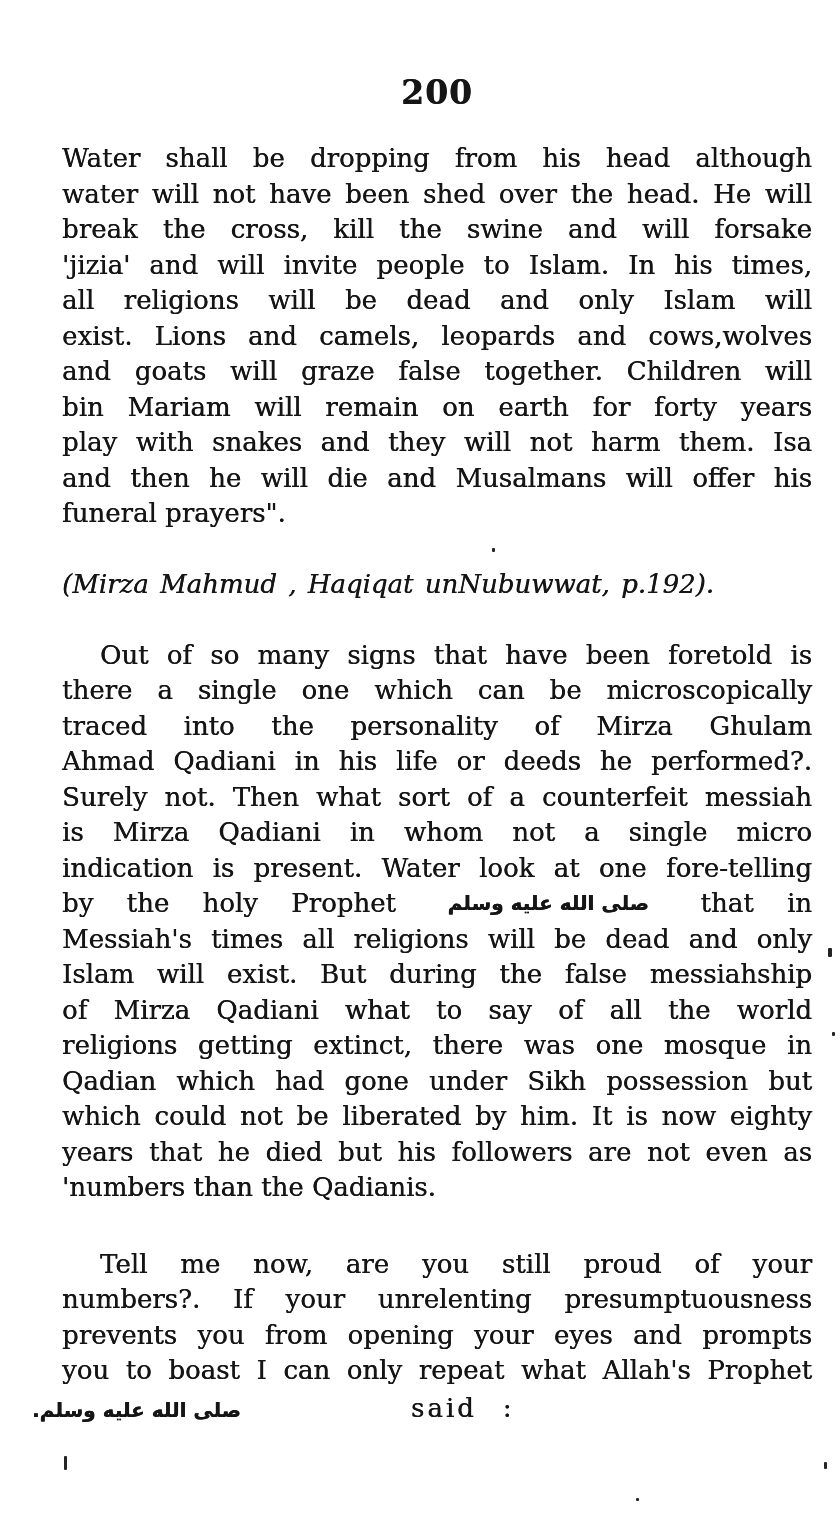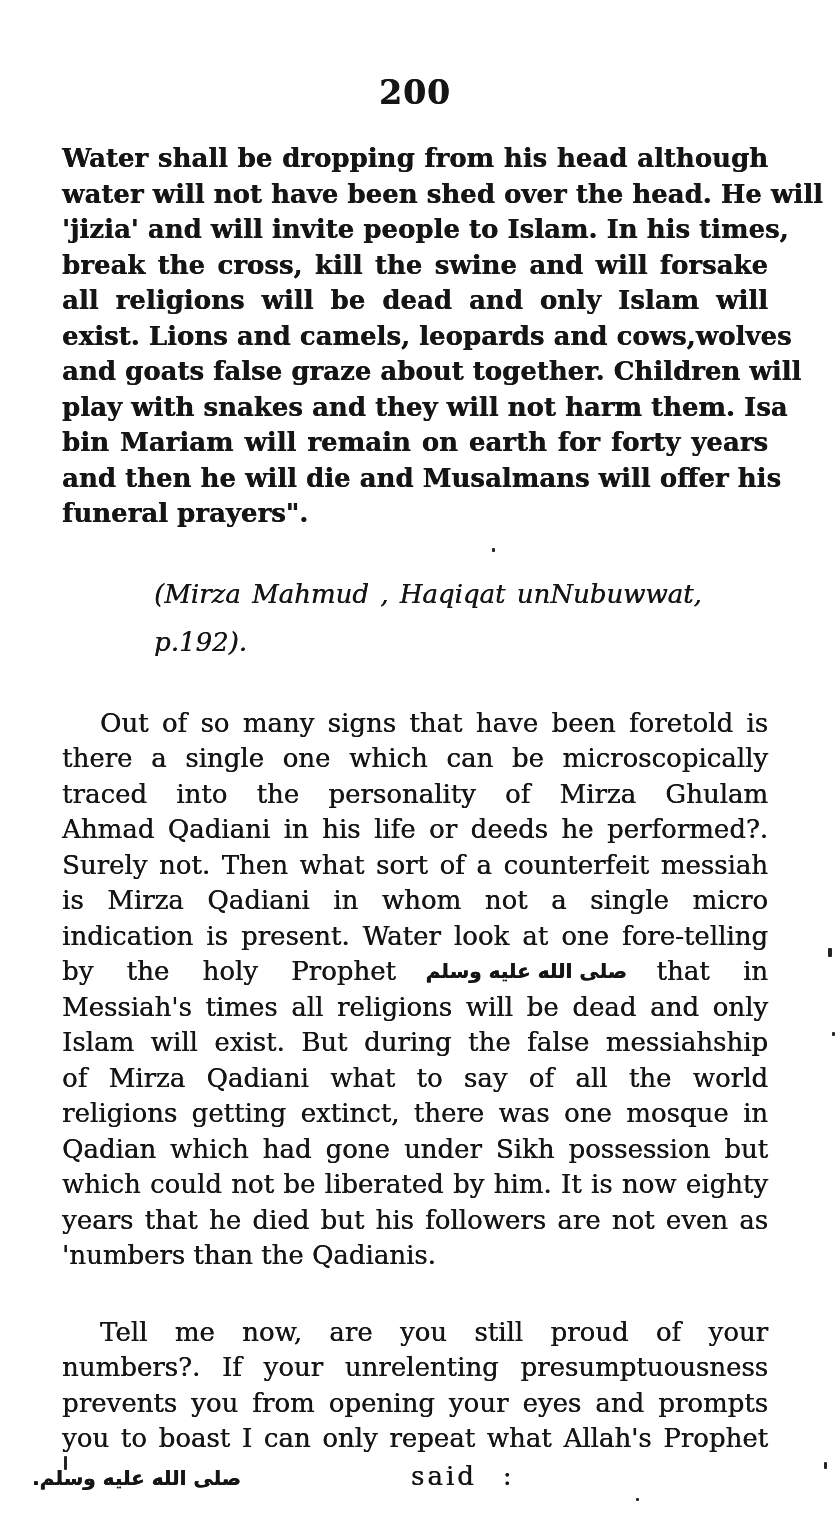--- a/index.html
+++ b/index.html
@@ -3,39 +3,39 @@
 <meta charset="utf-8">
 <style>
   html,body{margin:0;padding:0;}
   body{
     width:840px;height:1540px;background:#ffffff;color:#151515;
     font-family:"DejaVu Serif", serif;
     -webkit-font-smoothing:antialiased;
   }
   .page{
     position:relative;width:840px;height:1540px;box-sizing:border-box;
-    padding:76px 72px 0 62px;background:#ffffff;overflow:hidden;
+    padding:76px 28px 0 62px;background:#ffffff;overflow:hidden;
   }
   .page-number{
     text-align:center;font-weight:bold;font-size:33px;line-height:33px;
     letter-spacing:1px;text-shadow:0.4px 0 0 currentColor;
   }
   .para{
     font-size:26px;line-height:35.5px;
     text-shadow:0.35px 0 0 currentColor;
   }
-  .quote{margin-top:32px;font-weight:bold;}
+  .quote{margin-top:32px;}
   .body2{margin-top:40px;}
   .body3{margin-top:41px;}
   .line{text-align:justify;text-align-last:justify;white-space:nowrap;}
   .line.last{text-align-last:left;}
   .line.indent{text-indent:38px;margin-top:8px;}
   .citation{
-    margin-top:38px;margin-left:92px;
-    font-style:italic;font-size:26px;line-height:48px;
+    margin-top:38px;
+    font-style:italic;font-size:26px;line-height:28px;
     word-spacing:3px;text-shadow:0.35px 0 0 currentColor;
   }
   .prophet-line{
     display:flex;justify-content:space-between;align-items:flex-start;
   }
   .prophet-line .ws{word-spacing:25px;}
   .arabic{
     font-family:"DejaVu Sans", sans-serif;font-size:20px;
     direction:rtl;unicode-bidi:isolate;font-weight:bold;
   }
@@ -48,27 +48,27 @@
 </head>
 <body>
 
 <div class="page">
 
   <div class="page-number">200</div>
 
   <div class="para quote">
     <div class="line">Water shall be dropping from his head although</div>
     <div class="line">water will not have been shed over the head. He will</div>
+    <div class="line">break the cross, kill the swine and will forsake</div>
     <div class="line">'jizia' and will invite people to Islam. In his times,</div>
-    <div class="line">break the cross, kill the swine and will forsake</div>
     <div class="line">all religions will be dead and only Islam will</div>
     <div class="line">exist. Lions and camels, leopards and cows,wolves</div>
-    <div class="line">and goats false graze about together. Children will</div>
+    <div class="line">and goats will graze false together. Children will</div>
+    <div class="line">bin Mariam will remain on earth for forty years</div>
     <div class="line">play with snakes and they will not harm them. Isa</div>
-    <div class="line">bin Mariam will remain on earth for forty years</div>
     <div class="line">and then he will die and Musalmans will offer his</div>
     <div class="line last">funeral  prayers".</div>
   </div>
 
   <div class="citation">(Mirza Mahmud ,  Haqiqat unNubuwwat, p.192).</div>
 
   <div class="para body2">
     <div class="line indent">Out of so many signs that have been foretold is</div>
     <div class="line">there a single one which can be microscopically</div>
     <div class="line">traced into the personality of Mirza Ghulam</div>

